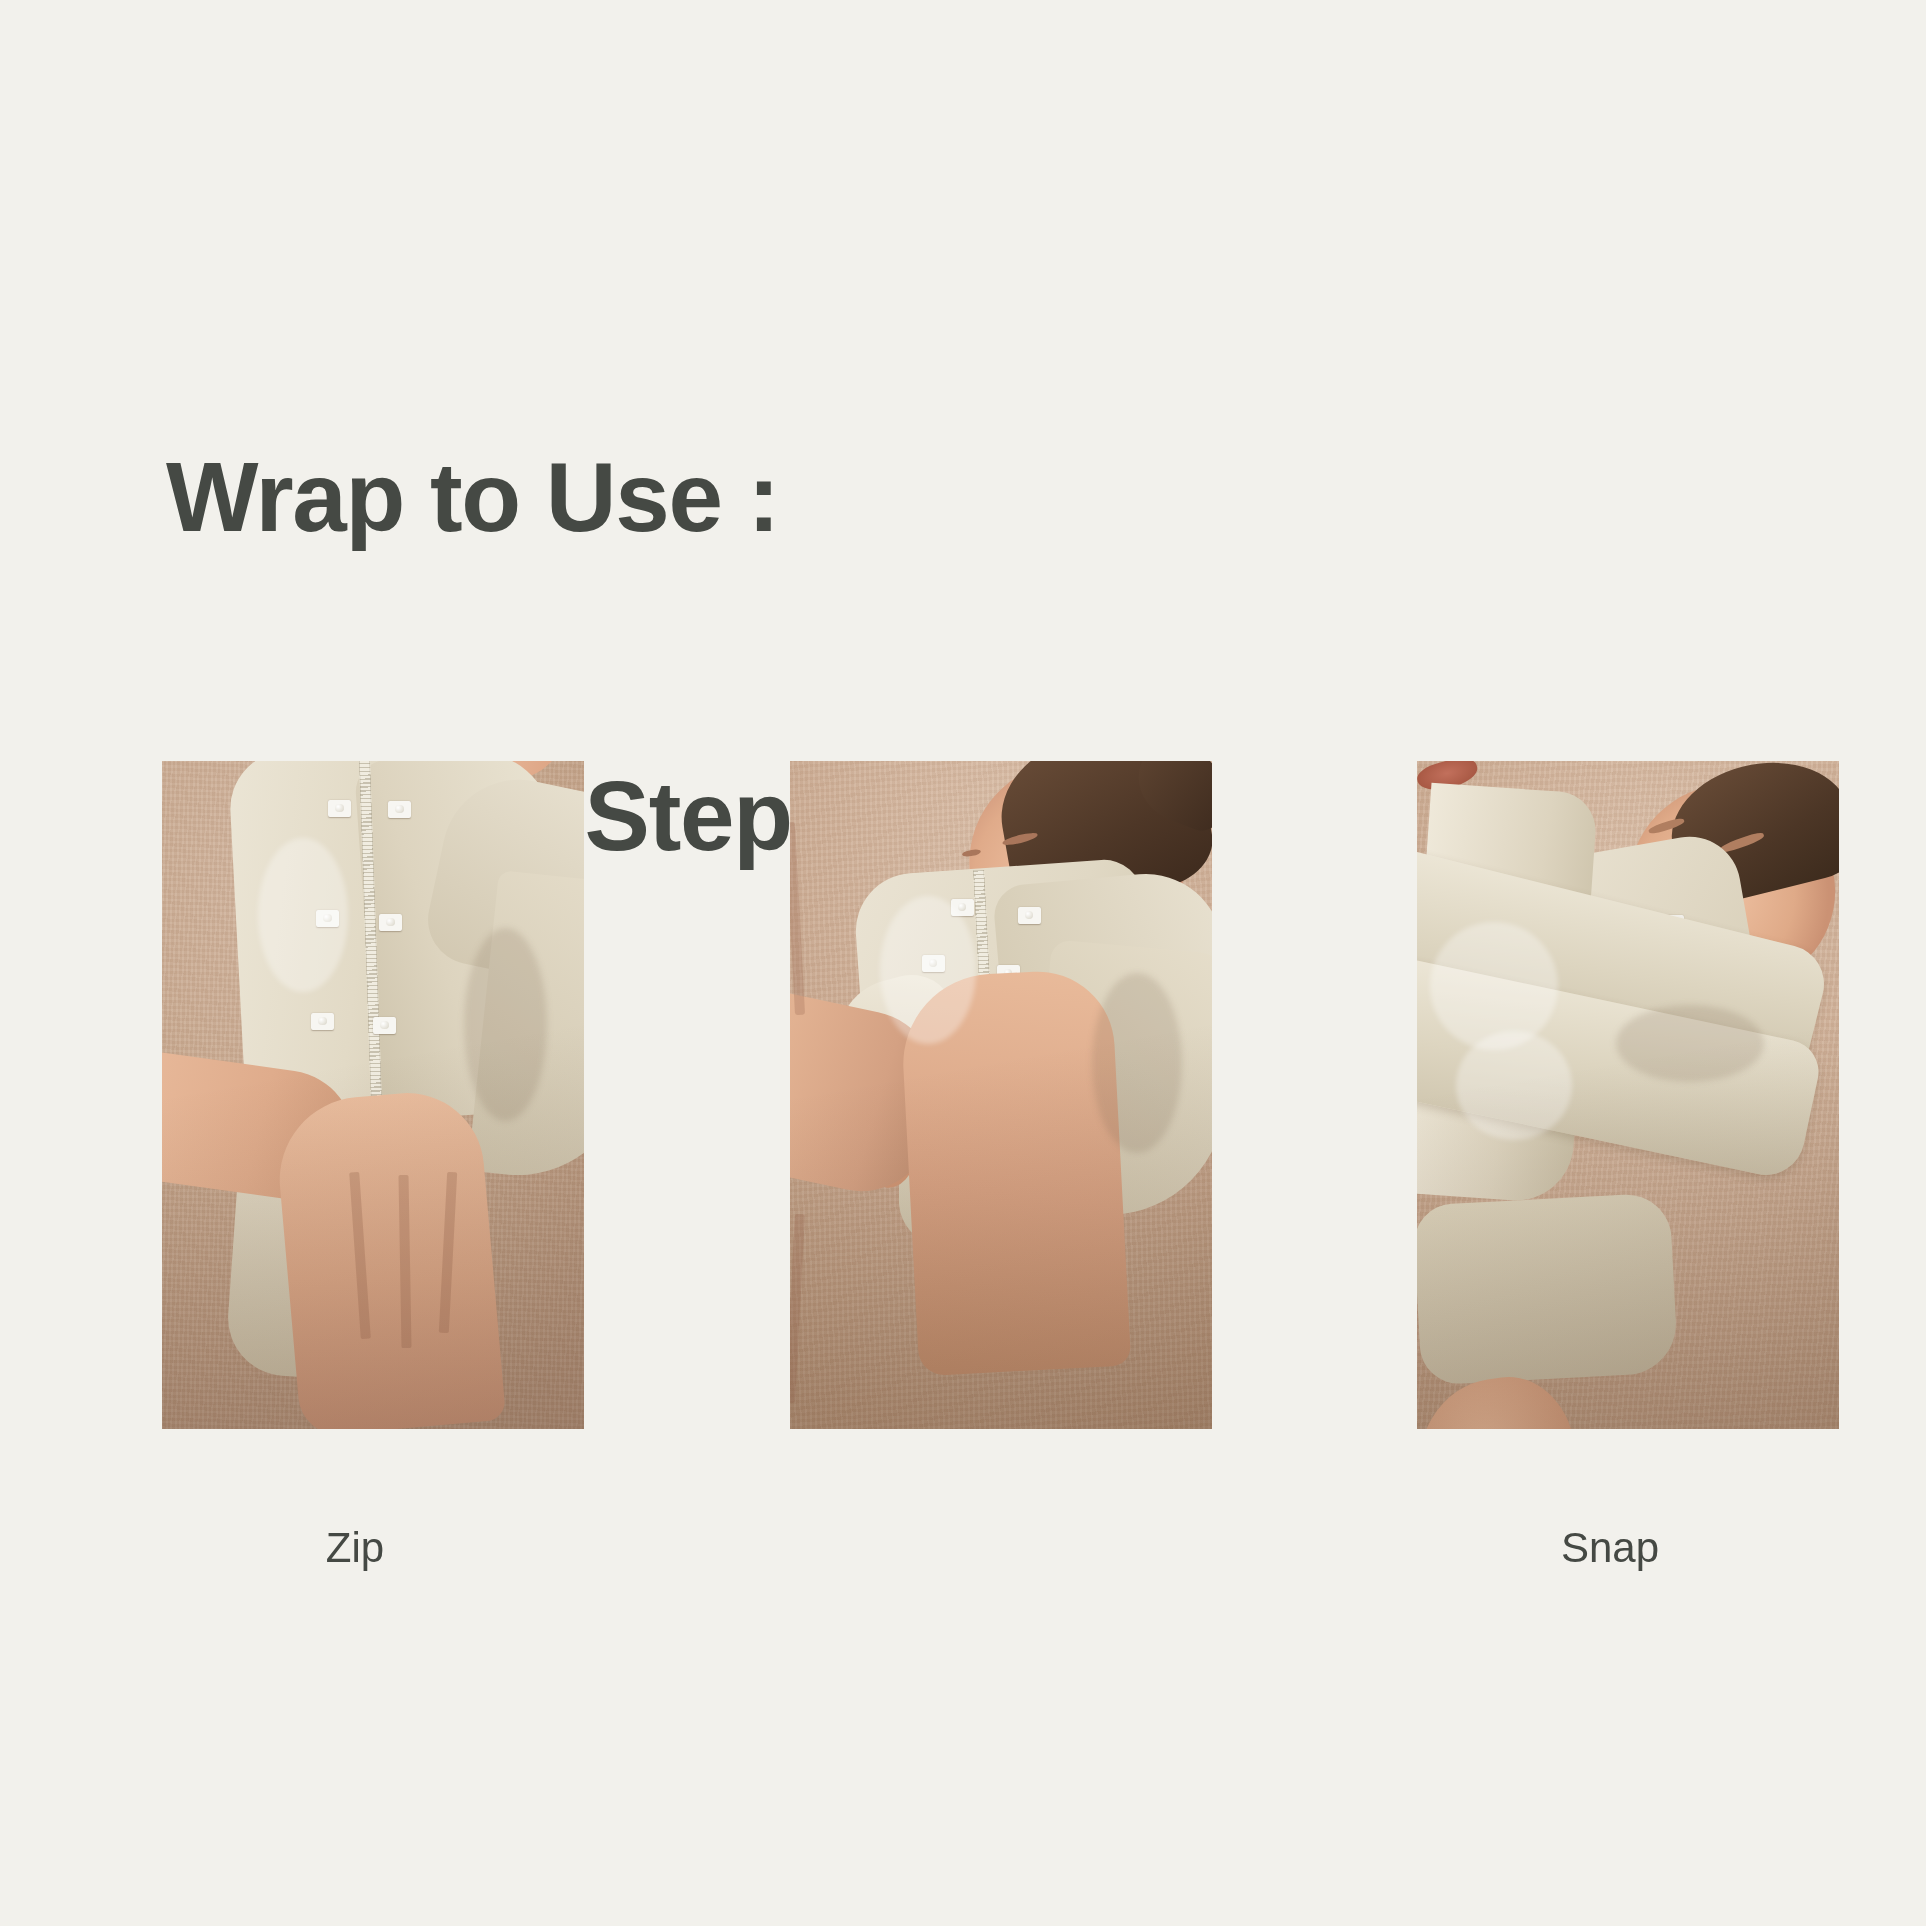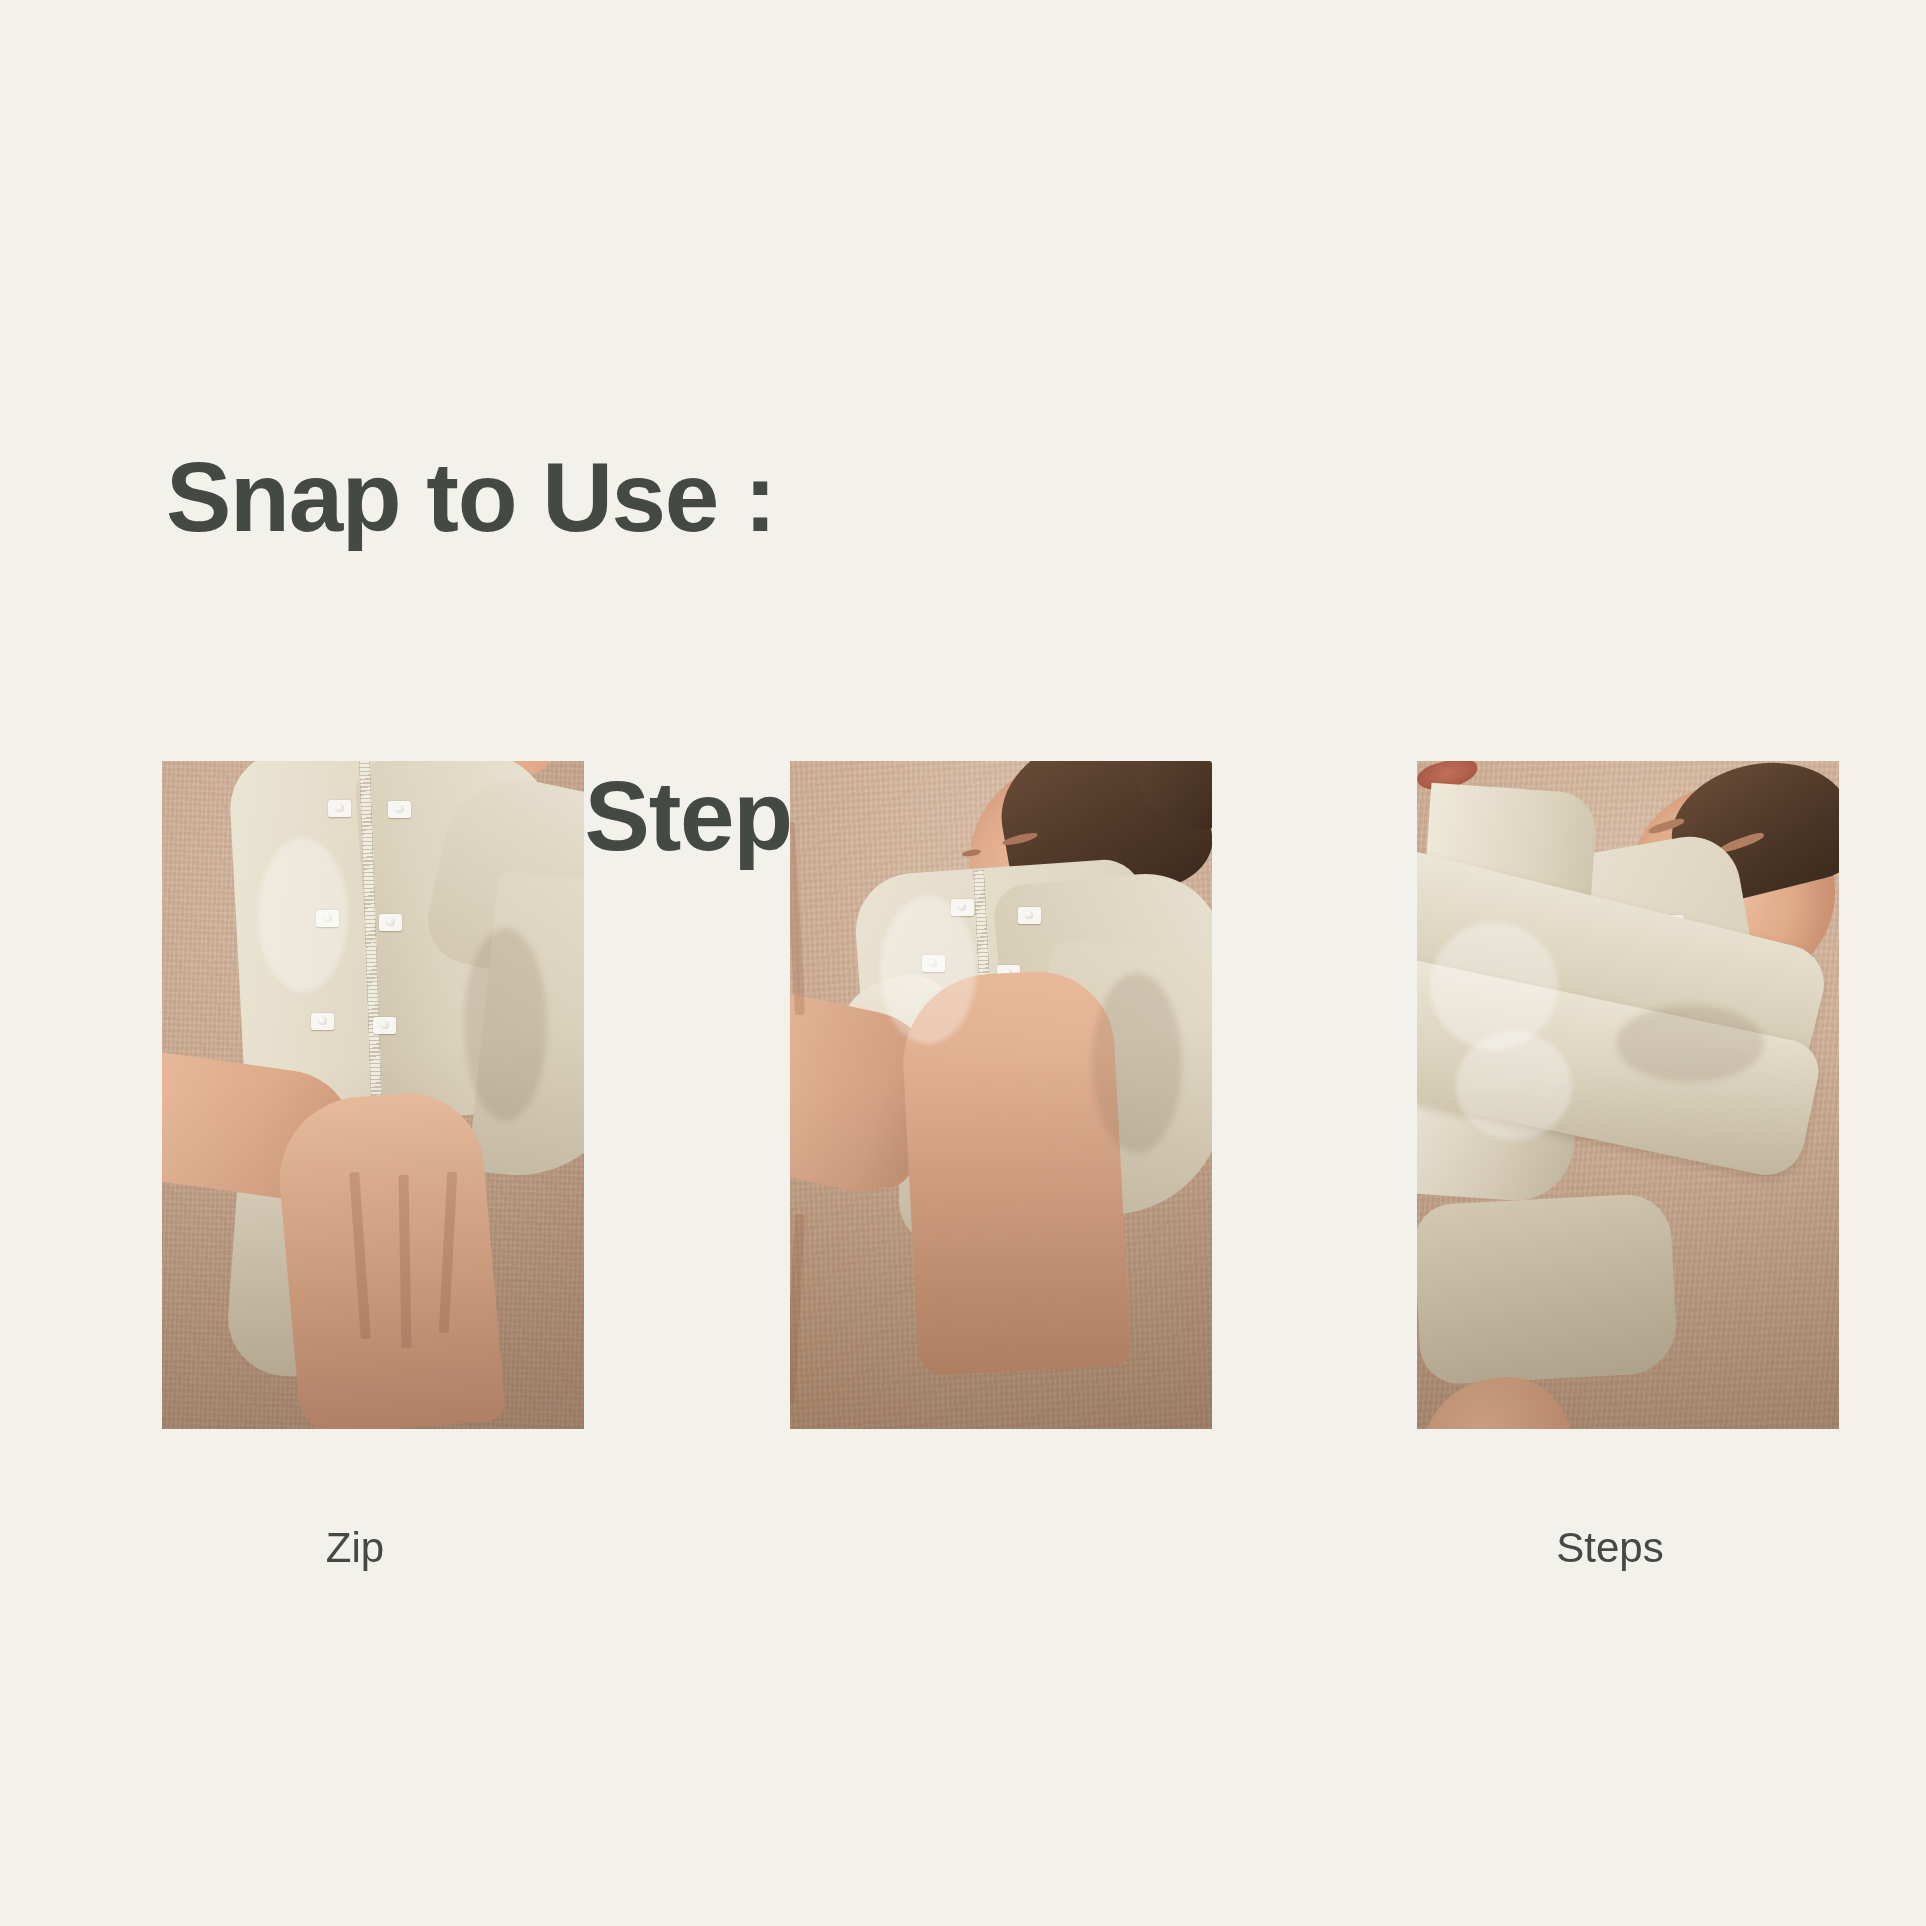--- a/index.html
+++ b/index.html
@@ -305,21 +305,21 @@
   }
   .fold{position:absolute;background:rgba(255,255,255,.32);border-radius:50%;filter:blur(2.6px);}
   .foldD{position:absolute;background:rgba(120,100,75,.18);border-radius:50%;filter:blur(3.2px);}
 </style>
 </head>
 <body>
 
 <div class="stage">
 
   <div class="heading">
-    <span class="line line1">Snap to Use :</span>
+    <span class="line line1">Wrap to Use :</span>
     <span class="line line2">3 Simple Steps</span>
   </div>
 
   <div class="panels">
 
     <div class="panel">
       <div class="photo p1">
         <div class="blanket"></div>
 
         <div class="skin-d chin"></div>
@@ -411,18 +411,18 @@
         <div class="wrapBand band2"></div>
         <div class="bottomCloth"></div>
 
         <div class="thighL"></div>
 
         <div class="fold" style="left:13px;top:161px;width:128px;height:128px;"></div>
         <div class="fold" style="left:39px;top:270px;width:116px;height:109px;"></div>
         <div class="foldD" style="left:199px;top:244px;width:148px;height:77px;"></div>
         <div class="shade"></div>
       </div>
-      <div class="caption">Steps</div>
+      <div class="caption">Snap</div>
     </div>
 
   </div>
 </div>
 
 
 </body></html>

